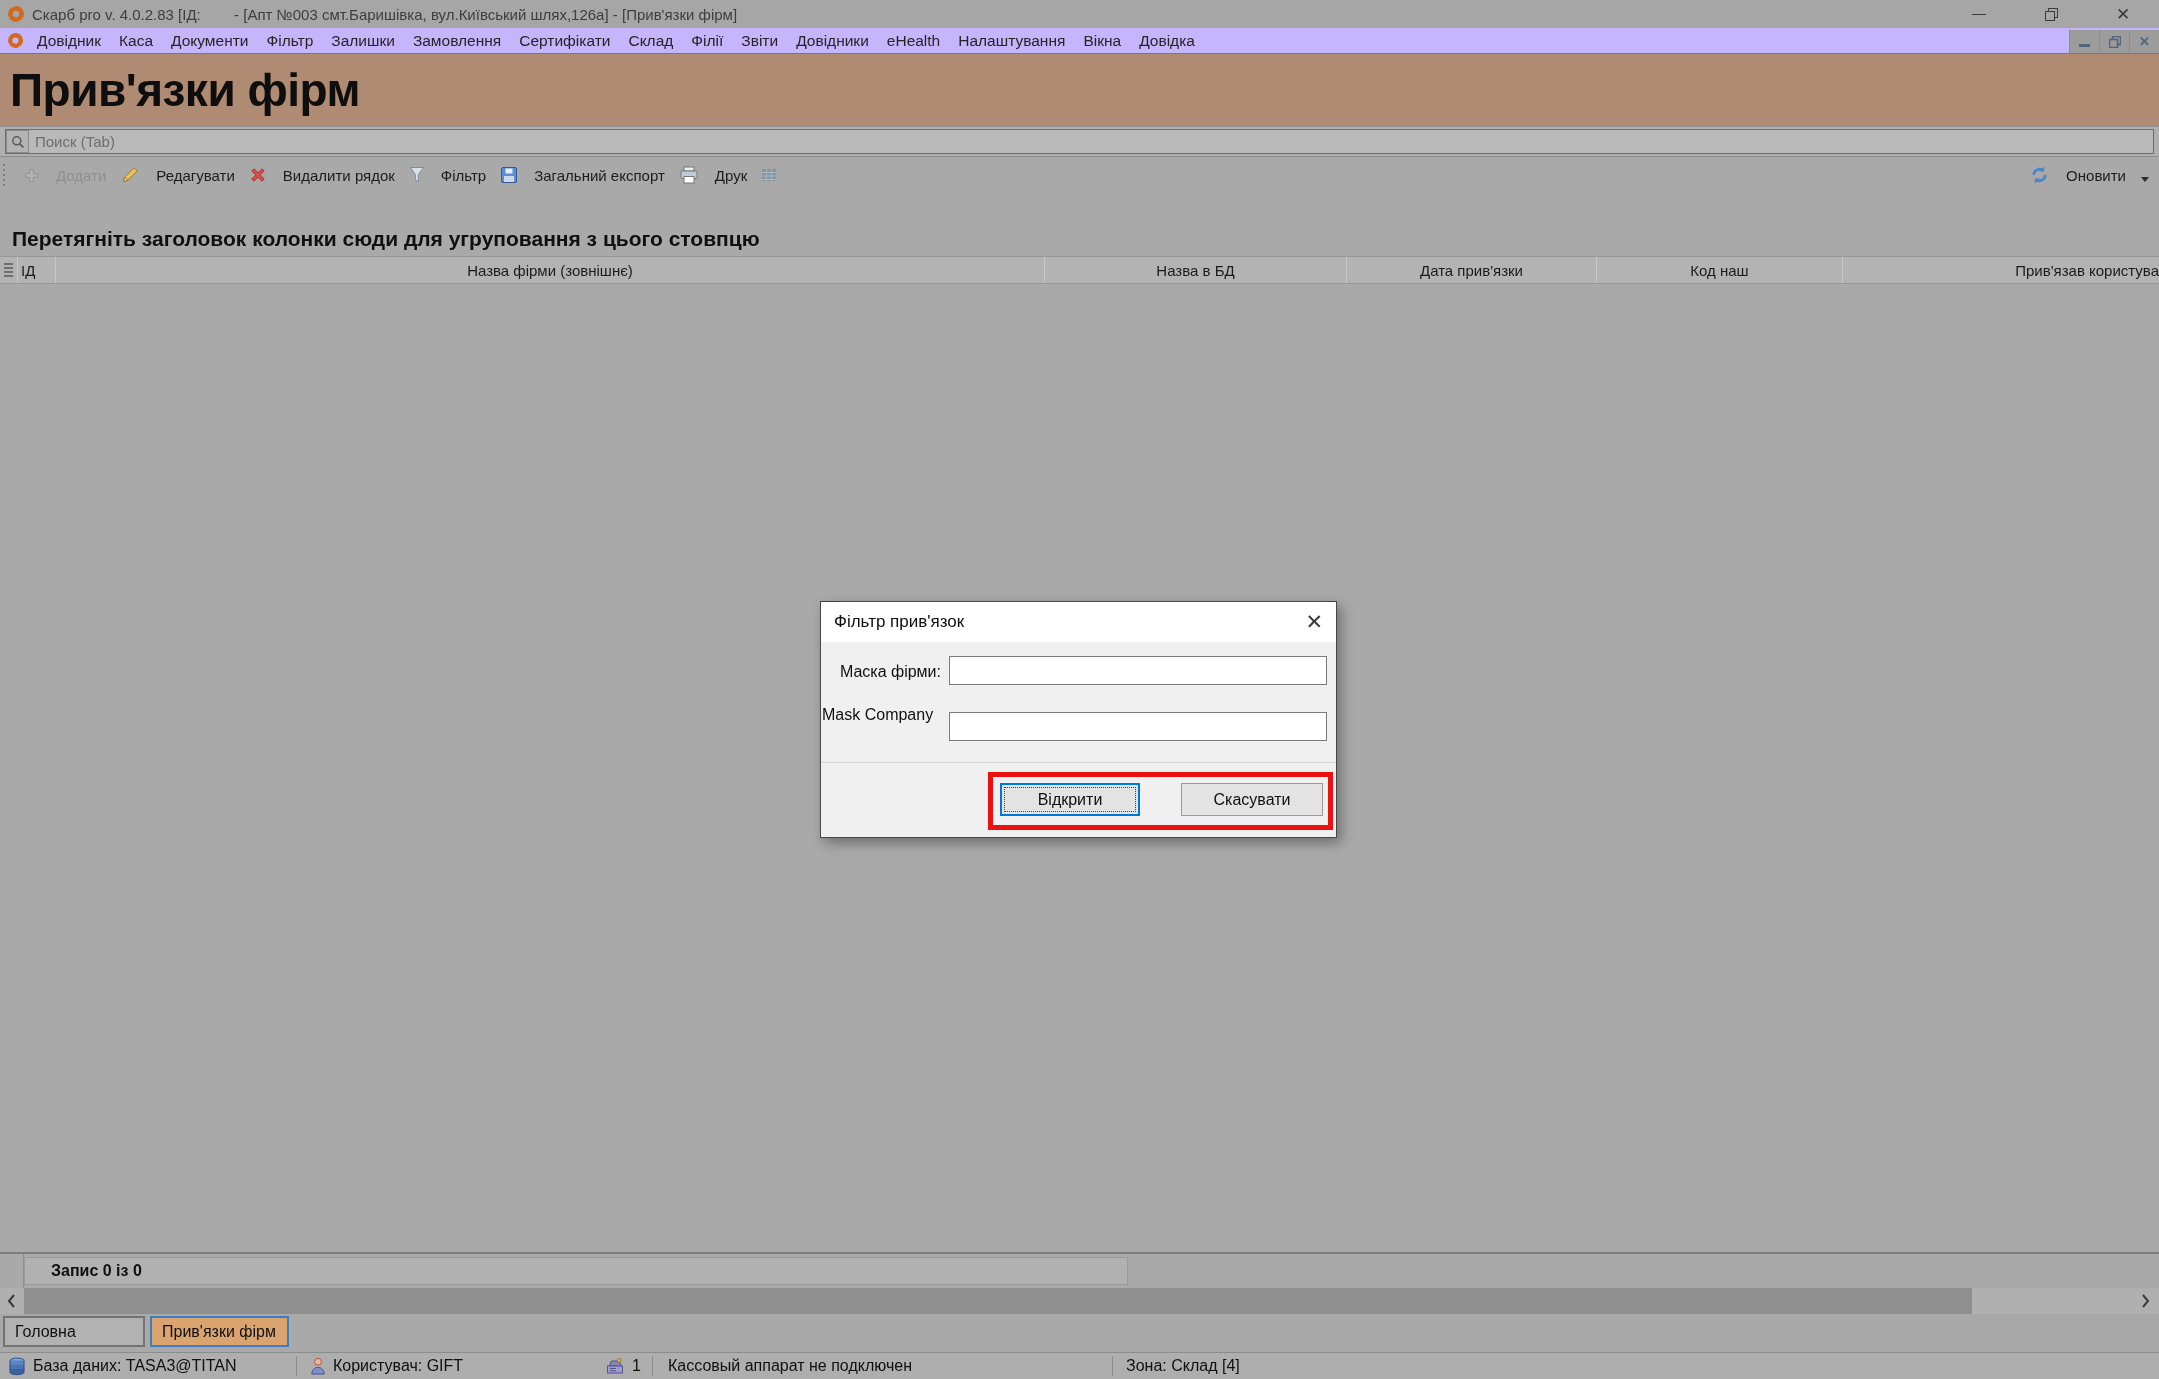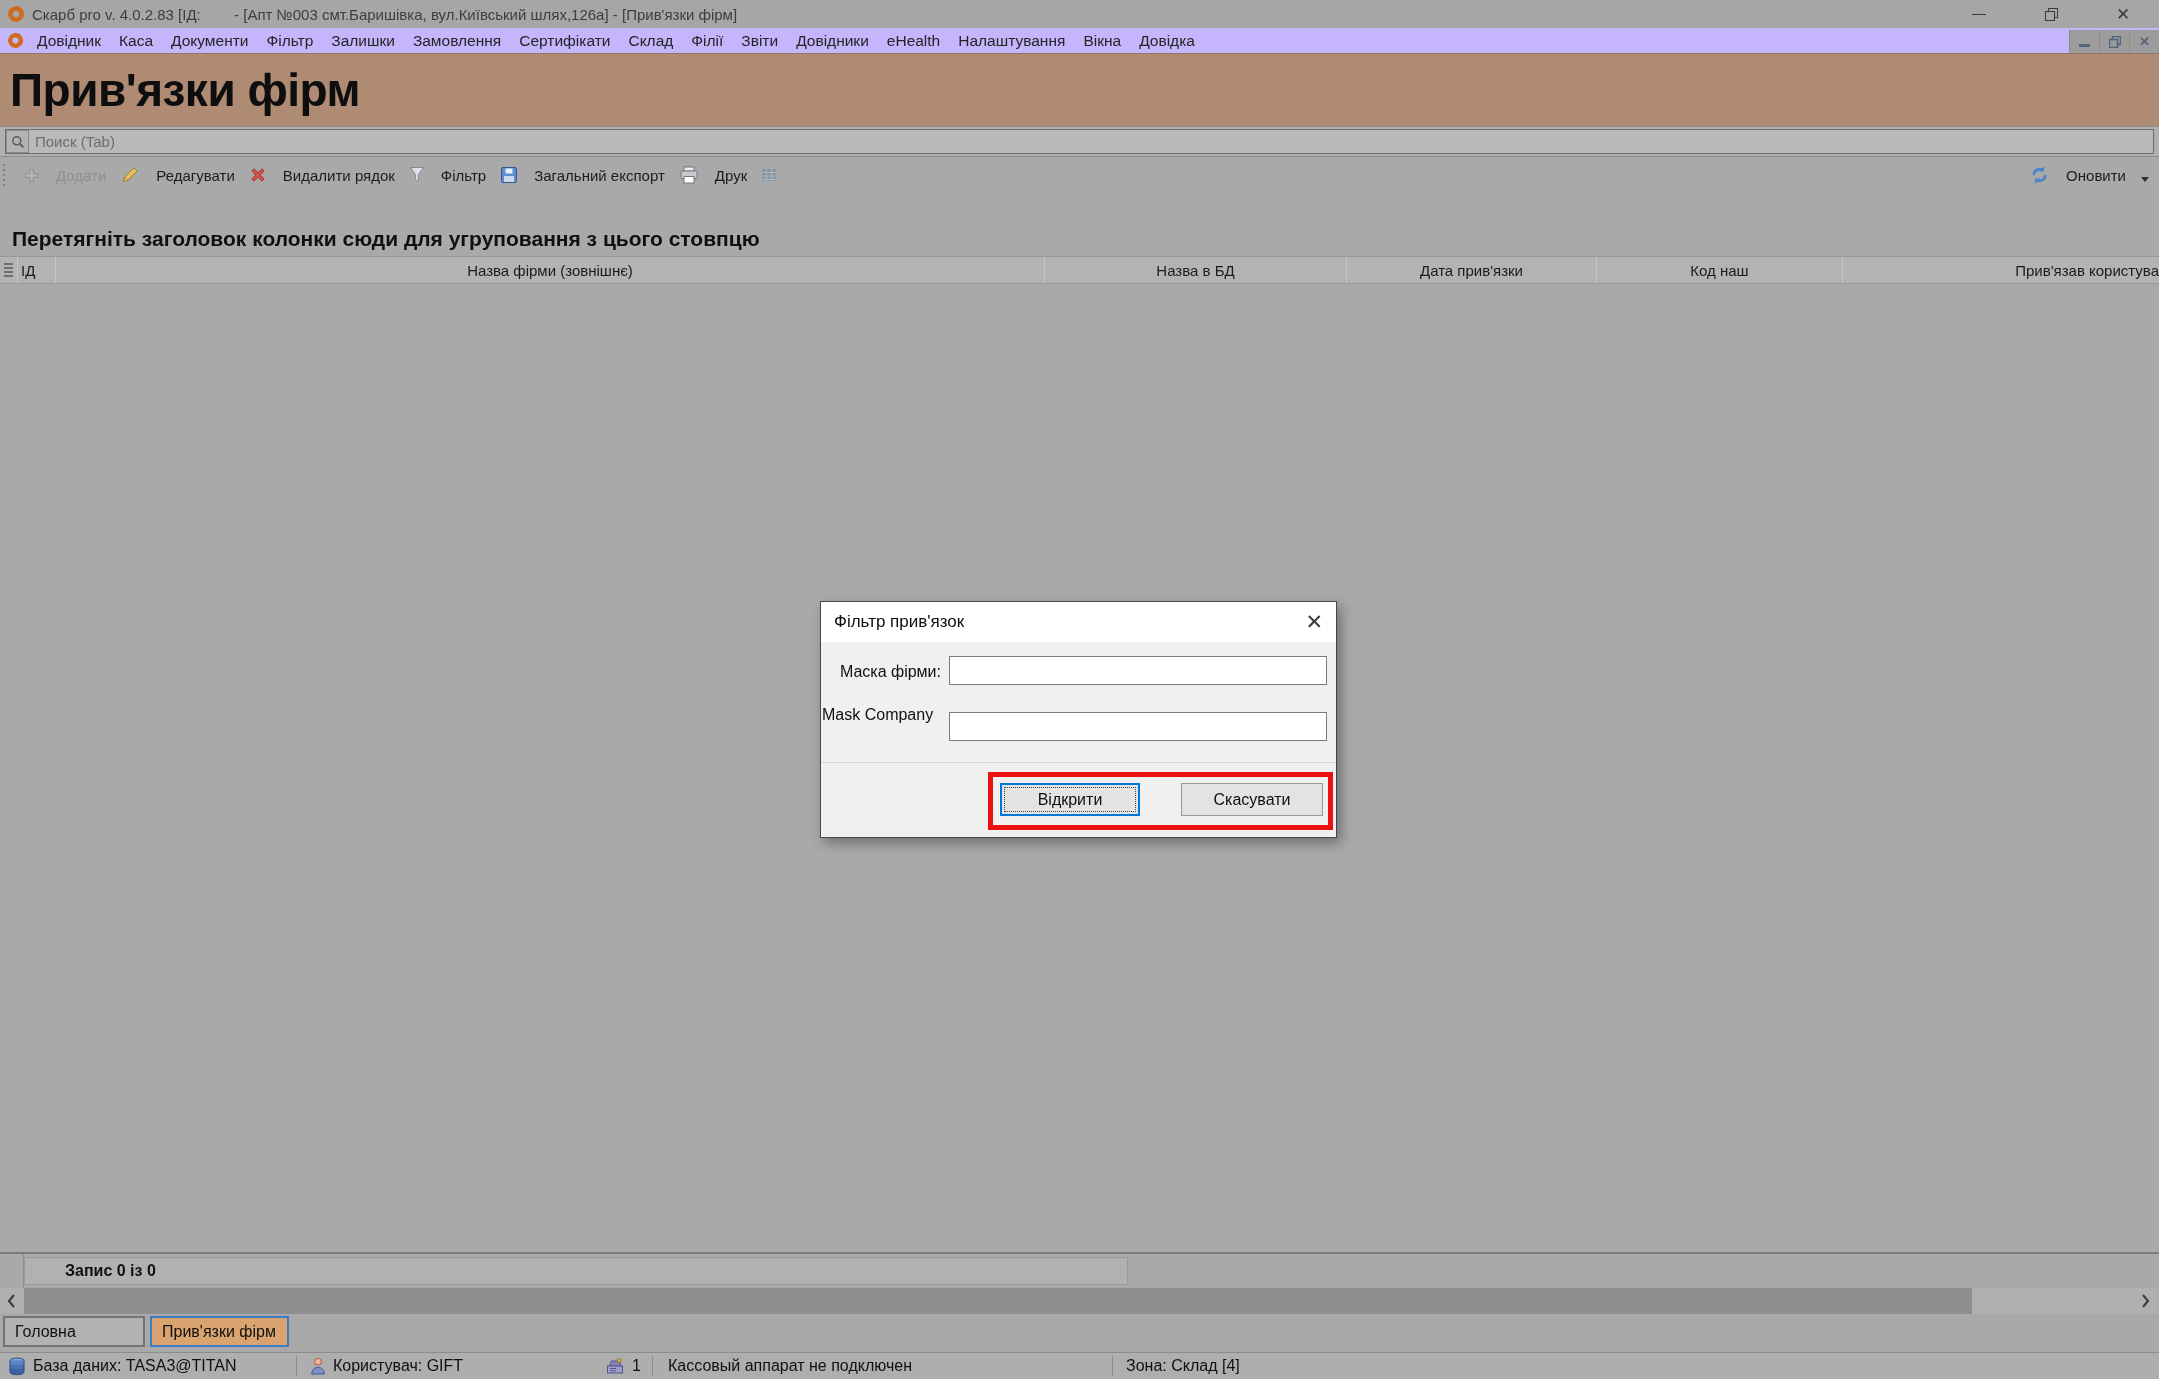--- a/index.html
+++ b/index.html
@@ -69,21 +69,21 @@
   .hcell.c-date { width:250px; }
   .hcell.c-code { width:246px; }
   .hcell.c-user { flex:1; justify-content:flex-end; border-right:none; }
   .hgrip { width:9px; height:14px;
     background:repeating-linear-gradient(to bottom,#6f6f6f 0 2px,transparent 2px 4px); }
   
   .recordrow { position:absolute; top:1252px; left:0; right:0; height:36px;
     border-top:2px solid #7c7c7c; display:flex; align-items:stretch; }
   .rec-cell0 { width:24px; border-right:1px solid #8f8f8f; }
   .rec-panel { width:1104px; margin:3px 0; background:#b1b1b1; border:1px solid #9a9a9a;
-    display:flex; align-items:center; padding-left:40px; font-size:16px; font-weight:bold; color:#101010; }
+    display:flex; align-items:center; padding-left:26px; font-size:16px; font-weight:bold; color:#101010; }
   
   .hscroll { position:absolute; top:1288px; left:0; right:0; height:26px; background:#b0b0b0; }
   .hs-arrow { position:absolute; top:0; width:22px; height:26px; display:flex;
     align-items:center; justify-content:center; }
   .hs-arrow.left { left:0; } .hs-arrow.right { right:2px; }
   .hs-thumb { position:absolute; left:24px; top:0; width:1948px; height:26px; background:#8f8f8f; }
   
   .tabsrow { position:absolute; top:1316px; left:0; right:0; height:36px; padding-left:3px;
     display:flex; gap:5px; align-items:flex-start; }
   .tab { height:31px; display:flex; align-items:center; padding:0 10px; font-size:16px; color:#111; }

